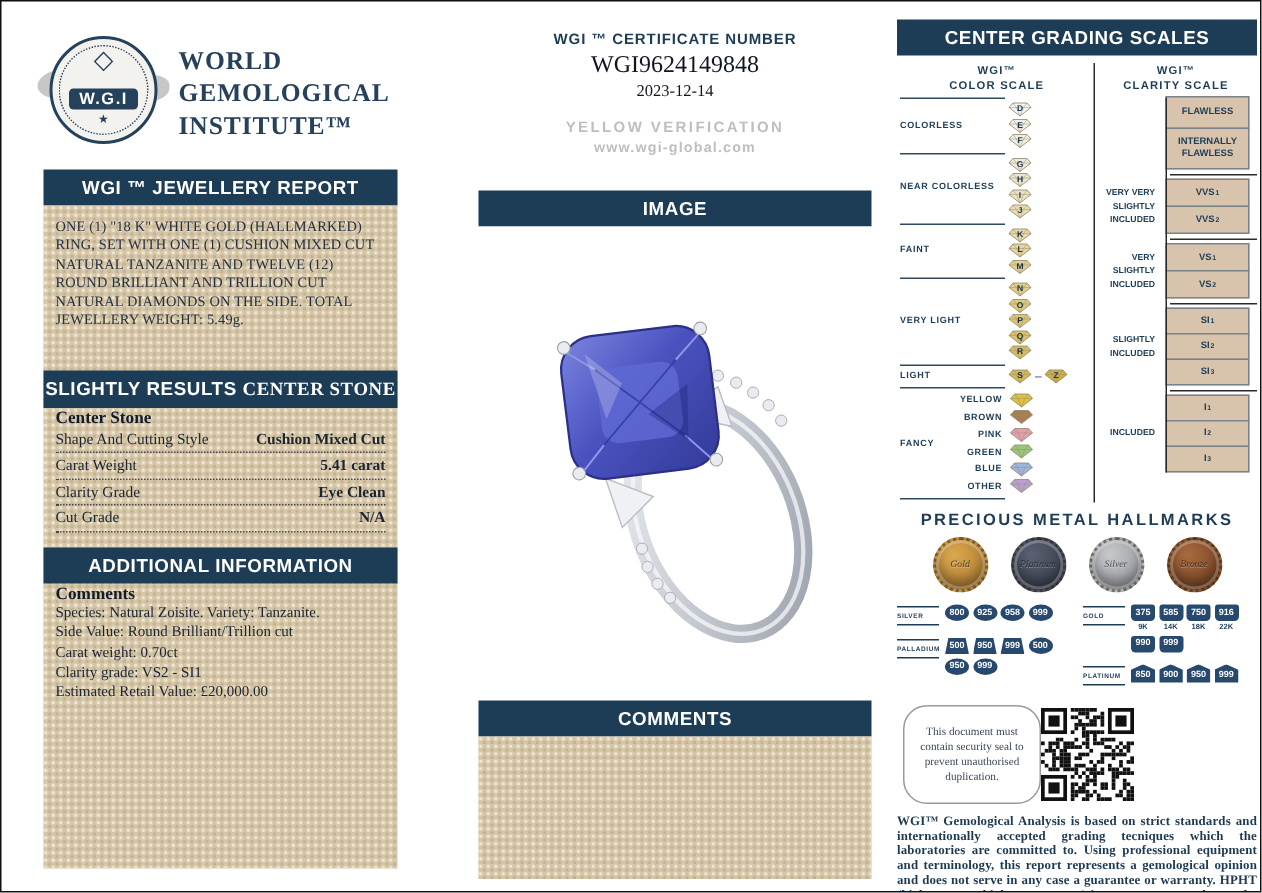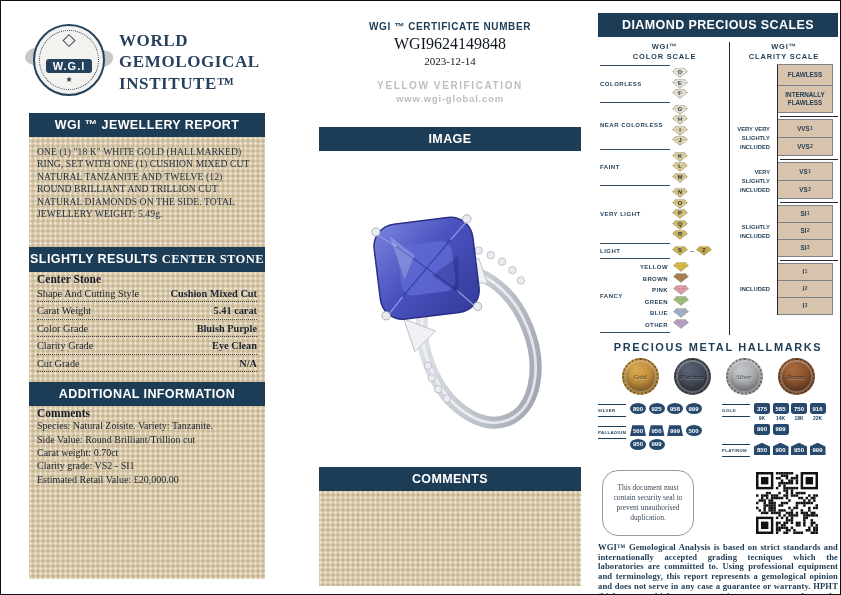--- a/index.html
+++ b/index.html
@@ -100,21 +100,21 @@
           border-top:1px solid #1d3c55;border-bottom:1px solid #1d3c55;padding:3px 0;margin-top:1px;}
   .stset{display:flex;flex-wrap:wrap;gap:2.5px;align-items:flex-start;}
   .stw{display:flex;flex-direction:column;align-items:center;}
   .st{background:#27496d;color:#fff;font-weight:bold;font-size:6px;line-height:1;
       padding:2.5px 2px;min-width:12px;text-align:center;display:inline-block;}
   .st-oval{border-radius:50% / 50%;}
   .st-shield{border-radius:2px 2px 3px 3px;}
   .st-house{clip-path:polygon(50% 0,100% 30%,100% 100%,0 100%,0 30%);padding-top:4px;}
   .st-trap{clip-path:polygon(14% 0,86% 0,100% 100%,0 100%);}
   .stk{font-weight:bold;font-size:5px;color:#1d3c55;margin-top:1px;}
-  .seal-row{display:flex;justify-content:space-between;align-items:center;margin-top:5px;padding:0 6px 0 4px;}
+  .seal-row{display:flex;align-items:center;margin-top:5px;padding:0 6px 0 4px;}
   .seal{width:92px;height:66px;border:1.5px solid #9a9a9a;border-radius:16px;box-sizing:border-box;
         display:flex;align-items:center;justify-content:center;text-align:center;
         font-family:"Liberation Serif",serif;font-size:7.5px;line-height:1.35;color:#3c4a5a;padding:4px 10px;}
   .qr{width:62px;height:62px;line-height:0;margin-right:14px;}
   .disclaimer{margin-top:7px;font-family:"Liberation Serif",serif;font-weight:bold;font-size:8.6px;
               line-height:1.14;color:#1d3a52;text-align:justify;letter-spacing:.1px;}
 </style>
 </head>
 <body>
 
@@ -150,24 +150,20 @@
       </div>
       <div class="subtitle">Center Stone</div>
       <div class="atable">
           <div class="arow">
             <span class="albl">Shape And Cutting Style</span>
             <span class="aval">Cushion Mixed Cut</span>
           </div>
           <div class="arow">
             <span class="albl">Carat Weight</span>
             <span class="aval">5.41 carat</span>
-          </div>
-          <div class="arow">
-            <span class="albl">Color Grade</span>
-            <span class="aval">Bluish Purple</span>
           </div>
           <div class="arow">
             <span class="albl">Clarity Grade</span>
             <span class="aval">Eye Clean</span>
           </div>
           <div class="arow">
             <span class="albl">Cut Grade</span>
             <span class="aval">N/A</span>
           </div>
         </div>
@@ -239,21 +235,21 @@
           </g>
         </g>
       </svg>
     </div>
 
     <div class="banner">COMMENTS</div>
     <div class="center-tex tex"></div>
   </div>
 
   <div class="right-col">
-    <div class="banner">DIAMOND PRECIOUS SCALES</div>
+    <div class="banner">CENTER GRADING SCALES</div>
 
     <div class="scales">
       <div class="color-area">
         <div class="scale-title">
           <div>WGI™</div>
           <div>COLOR SCALE</div>
         </div>
         <div>
             <div class="hline"></div>
             <div class="cgroup">

